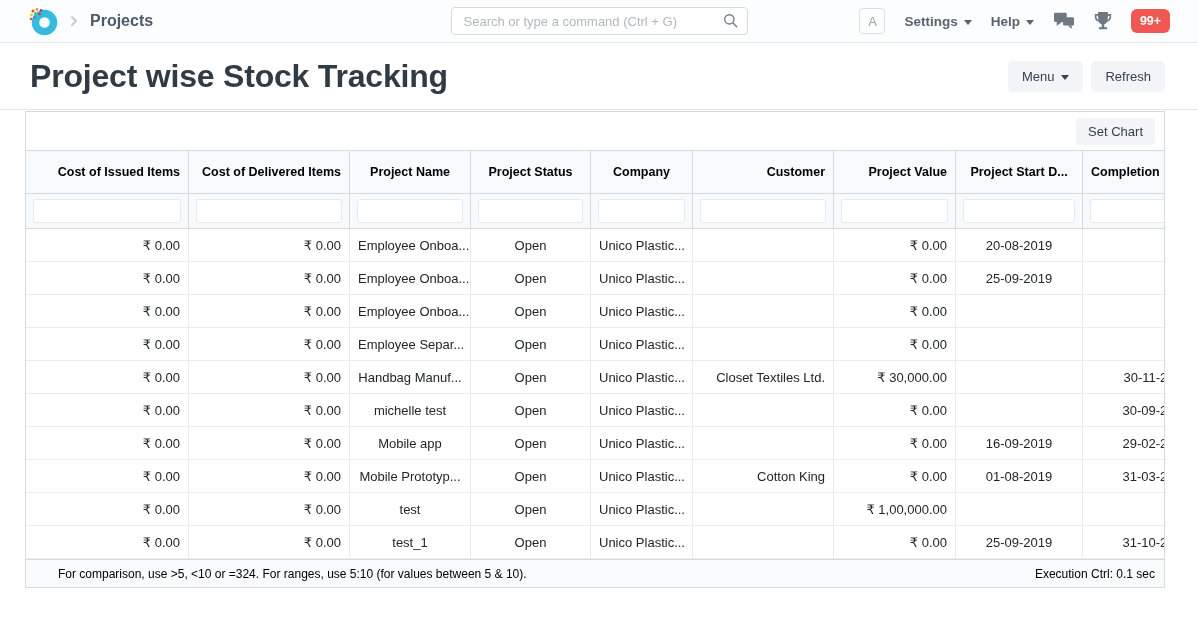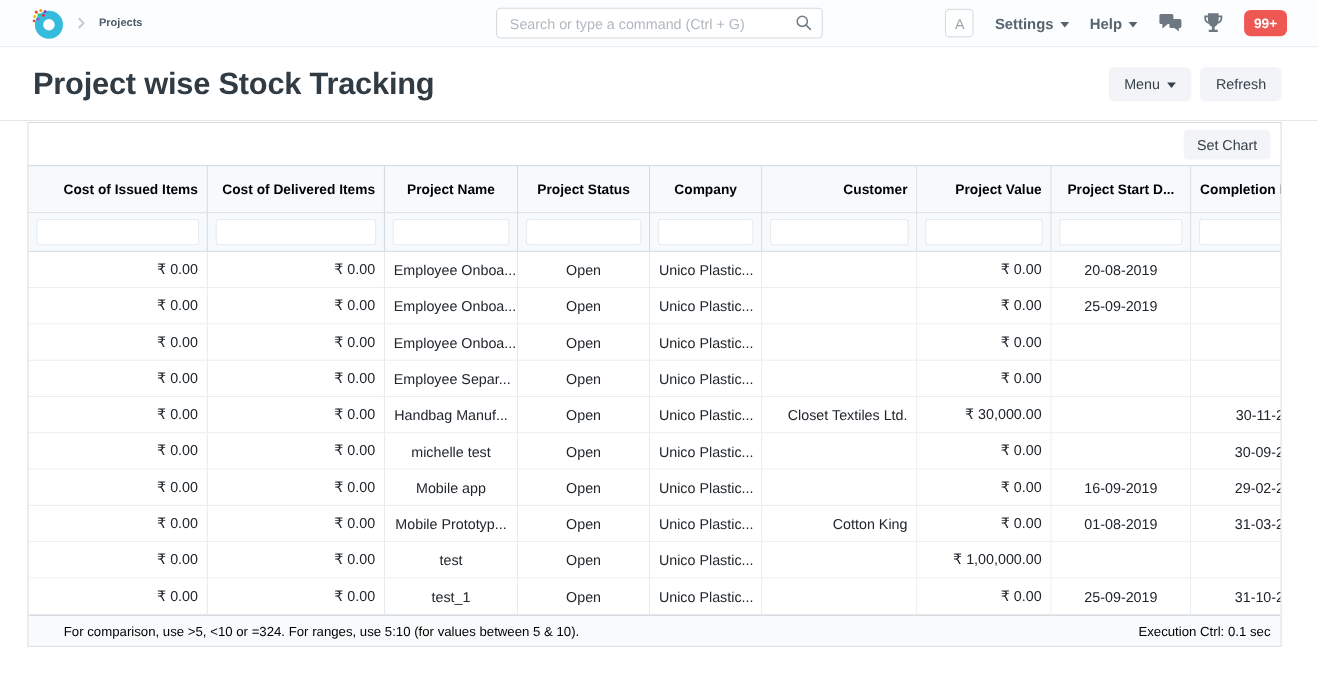--- a/index.html
+++ b/index.html
@@ -6,21 +6,21 @@
   html,body { width: 1198px; height: 636px; overflow: hidden; background: #fff;
     font-family: "Liberation Sans","DejaVu Sans",sans-serif; }
   .page { position: relative; width: 1198px; height: 636px; background: #fff; }
 
   
   .navbar { height: 43px; display: flex; align-items: center; padding: 0 28px;
     background: #fcfdfe; border-bottom: 1px solid #e6e9ec; }
   .nav-left { display: flex; align-items: center; flex: 1; gap: 10px; }
   .logo { width: 30px; height: 30px; display: inline-flex; cursor: pointer; }
   .crumb-sep { display: inline-flex; color: #c3cad1; }
-  .crumb { font-size: 10px; font-weight: 700; color: #4c5a67; text-decoration: none; cursor: pointer; }
+  .crumb { font-size: 16px; font-weight: 700; color: #4c5a67; text-decoration: none; cursor: pointer; }
   .nav-search { position: relative; width: 297px; }
   .nav-search input { width: 100%; height: 28px; border: 1px solid #d4dade; border-radius: 4px;
     background: #fff; padding: 0 32px 0 12px; font-size: 13px; color: #36414c; outline: none;
     font-family: inherit; }
   .nav-search input::placeholder { color: #b0b8c0; }
   .search-ic { position: absolute; right: 9px; top: 5px; }
   .nav-right { display: flex; align-items: center; justify-content: flex-end; flex: 1; gap: 19px; }
   .avatar { width: 26px; height: 26px; border: 1px solid #d8dee3; border-radius: 4px;
     display: inline-flex; align-items: center; justify-content: center; font-size: 13px;
     color: #9aa4ad; background: #fdfefe; cursor: pointer; }
@@ -29,21 +29,21 @@
   .caret { width: 0; height: 0; border-left: 4px solid transparent; border-right: 4px solid transparent;
     border-top: 5px solid currentColor; display: inline-block; margin-top: 2px; }
   .nav-ic { display: inline-flex; cursor: pointer; }
   .badge { min-width: 39px; height: 24px; border-radius: 6px; background: #ef5753; color: #fff;
     font-size: 12.5px; font-weight: 700; display: inline-flex; align-items: center;
     justify-content: center; padding: 0 8px; cursor: pointer; }
 
   
   .page-head { height: 67px; display: flex; align-items: center; justify-content: space-between;
     padding: 0 33px 0 30px; border-bottom: 1px solid #e3e7ea; background: #fff; }
-  .page-title { font-size: 28px; font-weight: 700; color: #313b44; letter-spacing: -0.2px; }
+  .page-title { font-size: 32px; font-weight: 700; color: #313b44; letter-spacing: -0.2px; }
   .head-actions { display: flex; gap: 8px; }
   .btn { border: none; background: #f2f4f7; color: #36414c; font-size: 13px; border-radius: 5px;
     padding: 8px 14px; cursor: pointer; font-family: inherit; display: inline-flex;
     align-items: center; gap: 7px; justify-content: center; }
 
   
   .report-container { margin: 1px 26px 0 25px; width: 1140px; border: 1px solid #d4dade;
     background: #fff; }
   .report-toolbar { height: 38px; display: flex; align-items: center; justify-content: flex-end;
     padding: 0 9px; background: #fff; }

